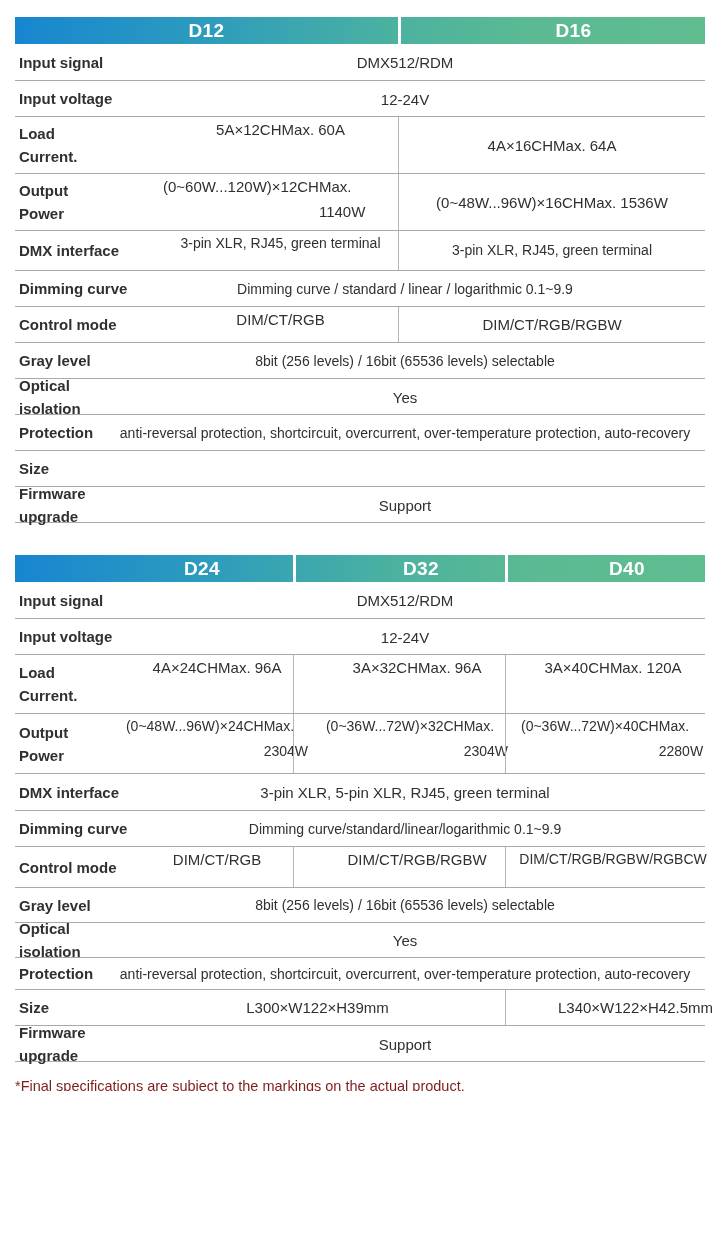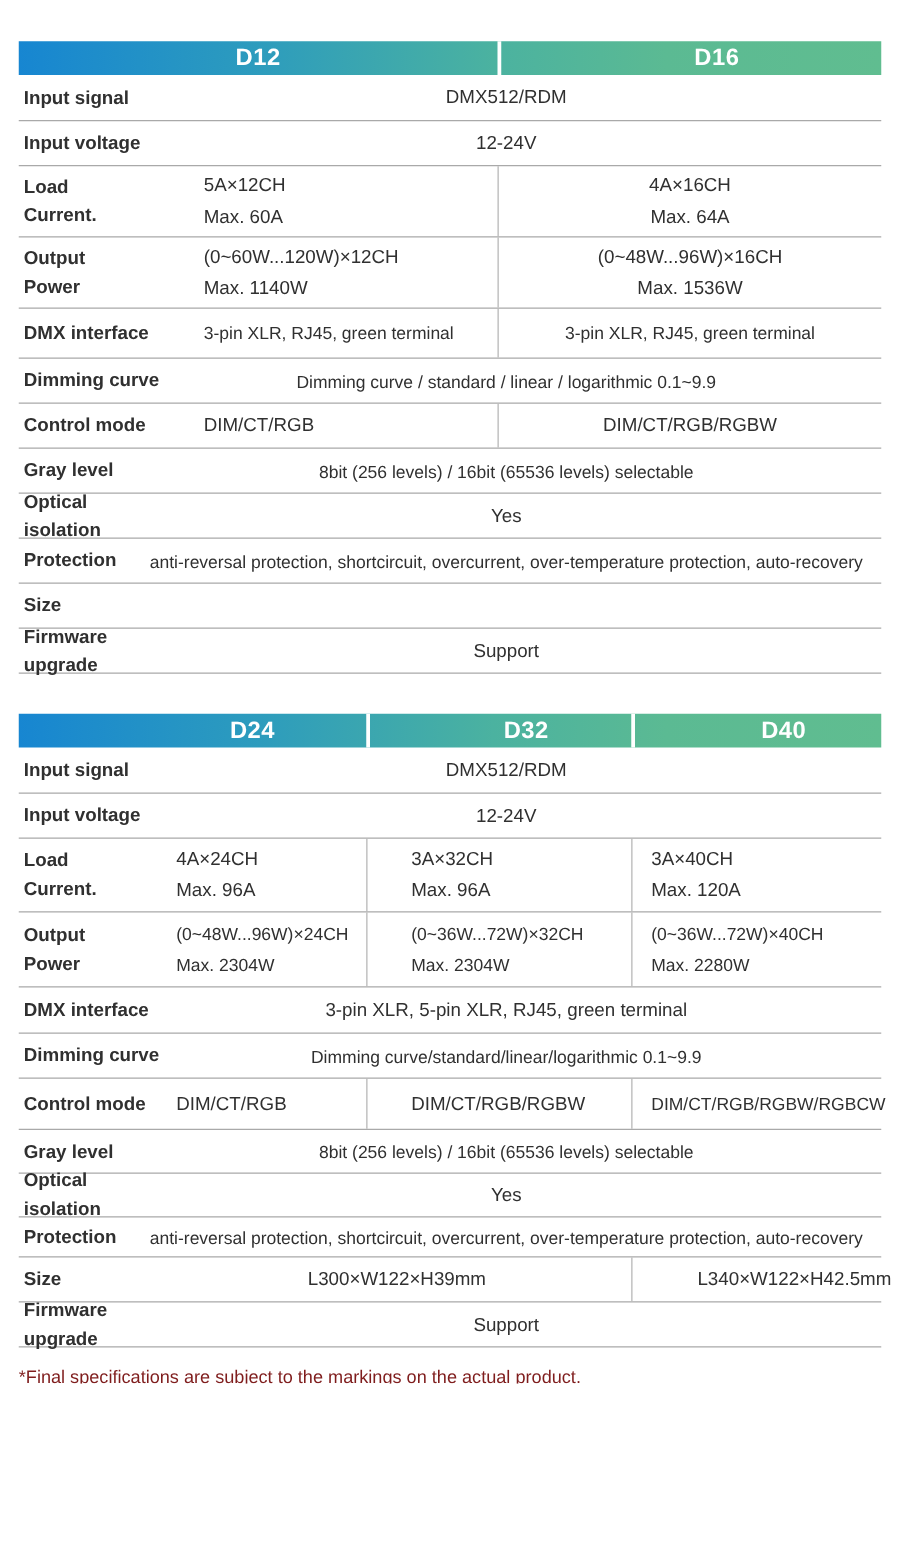--- a/index.html
+++ b/index.html
@@ -1,19 +1,19 @@
 <!DOCTYPE html>
 <html><head>
 <meta charset="utf-8">
 <style>
   html,body { margin:0; padding:0; background:#ffffff; }
   .page {
     width:720px; height:1091px; background:#ffffff; overflow:hidden;
     font-family:"Liberation Sans","DejaVu Sans",sans-serif;
-    color:#303030; position:relative;margin-top:16px;
+    color:#303030; position:relative;
   }
   .spec { width:690px; margin-left:15px; }
   .t1 { margin-top:17px; }
   .t2 { margin-top:32px; }
 
   
   .thead {
     display:flex; height:27px;
     background:linear-gradient(90deg,#1786d1 0%,#2d9cbd 28%,#4bb2a0 55%,#5bba93 75%,#60bd90 100%);
   }
@@ -41,21 +41,21 @@
 
   .lbl {
     box-sizing:border-box; padding-left:4px; font-weight:600;
     display:flex; flex-direction:column; justify-content:center;
     line-height:23px;
   }
   .t1 .lbl { width:120px; }
   .t2 .lbl { width:115px; }
 
   .cell {
-    box-sizing:border-box; display:flex; flex-direction:column; justify-content:center;
+    box-sizing:border-box; display:flex; justify-content:center;
     line-height:25px;
   }
   .vline { border-left:1px solid #b5b5b5; }
 
   
   .t1 .c1 { width:263px; padding-left:28px; }
   .t1 .c2 { width:307px; align-items:center; text-align:left; }
 
   
   .t2 .c1 { width:163px; padding-left:11px; }

